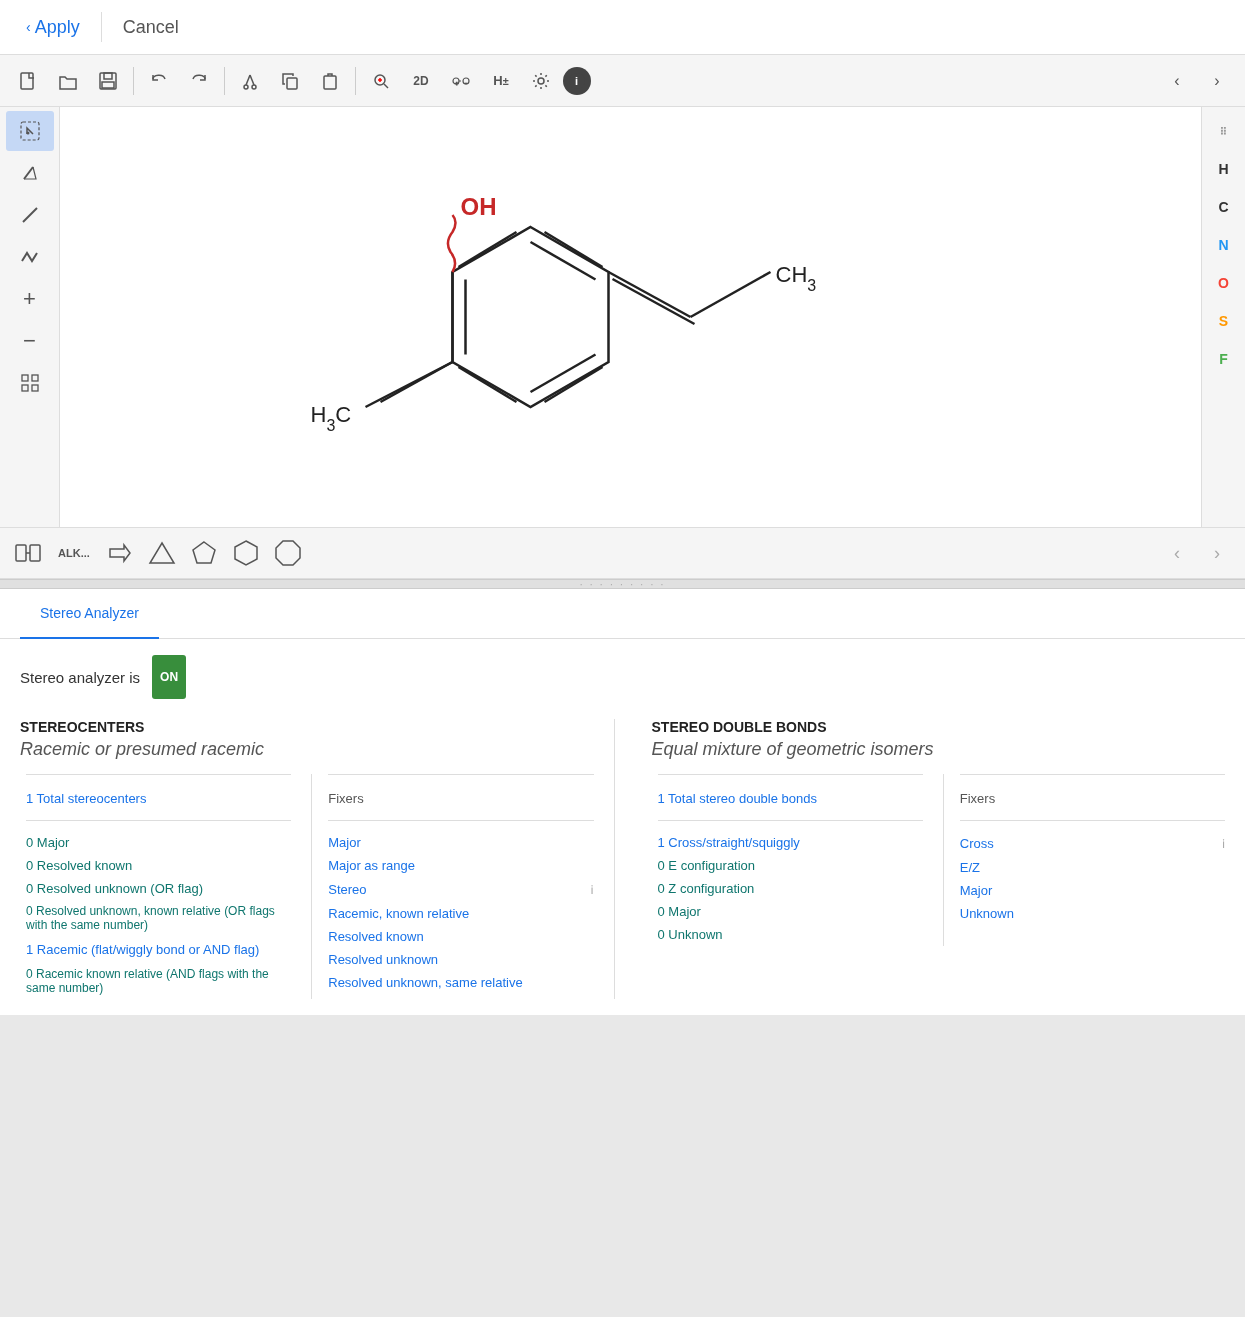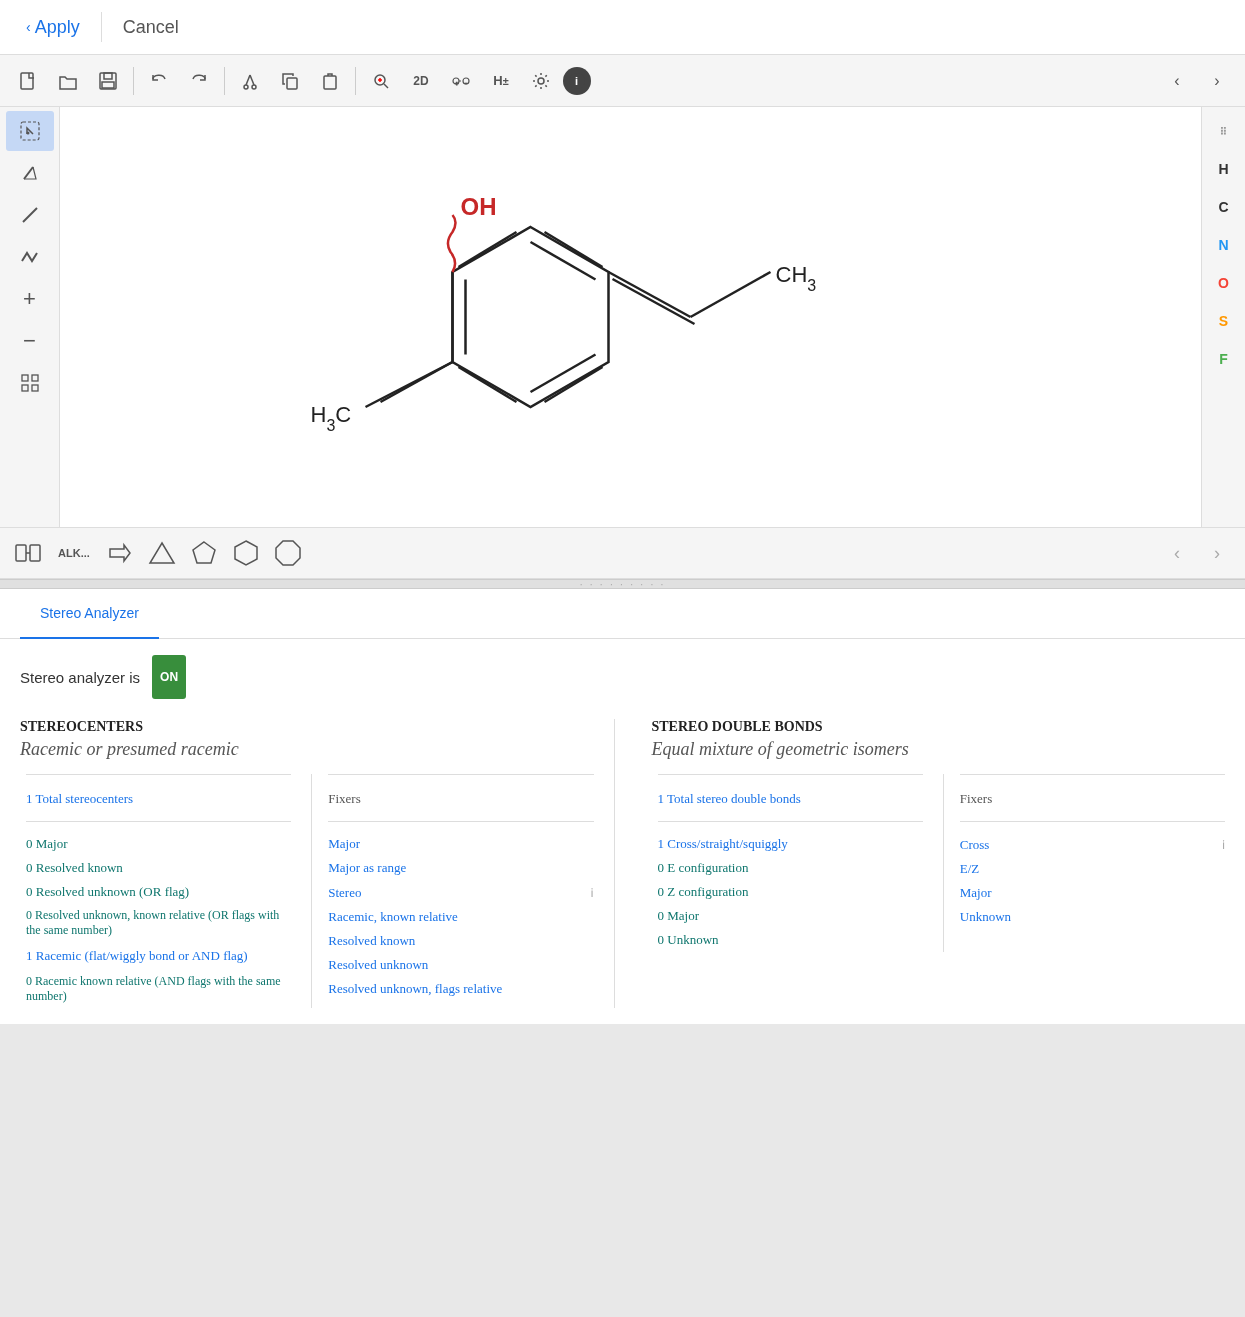--- a/index.html
+++ b/index.html
@@ -233,21 +233,20 @@
       font-size: 12px;
       font-weight: bold;
       padding: 15px 8px;
       border-radius: 3px;
       cursor: pointer;
     }
 
     .two-col {
       display: flex;
       gap: 17px;
-      font-family: Liberation Serif, serif;
     }
 
     .col-left {
       flex: 1;
       border-right: 1px solid #ddd;
       padding-right: 20px;
     }
     .col-right {
       flex: 1;
       padding-left: 20px;
@@ -638,21 +637,21 @@
             <div class="fixer-item">
               <a class="fixer-link">Racemic, known relative</a>
             </div>
             <div class="fixer-item">
               <a class="fixer-link">Resolved known</a>
             </div>
             <div class="fixer-item">
               <a class="fixer-link">Resolved unknown</a>
             </div>
             <div class="fixer-item">
-              <a class="fixer-link">Resolved unknown, flags relative</a>
+              <a class="fixer-link">Resolved unknown, same relative</a>
             </div>
           </div>
         </div>
       </div>
 
       <div class="col-right">
         <div class="section-title">STEREO DOUBLE BONDS</div>
         <div class="section-subtitle">Equal mixture of geometric isomers</div>
 
         <div class="inner-two-col">

